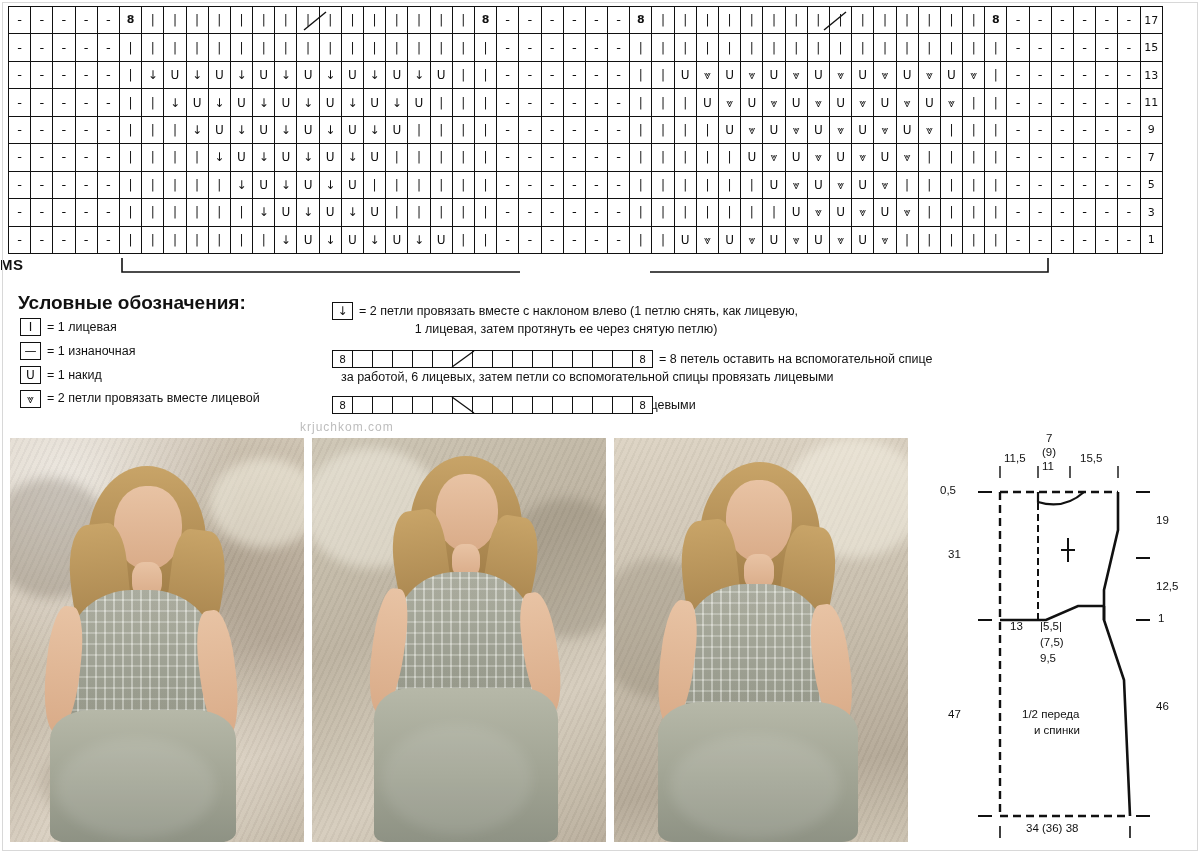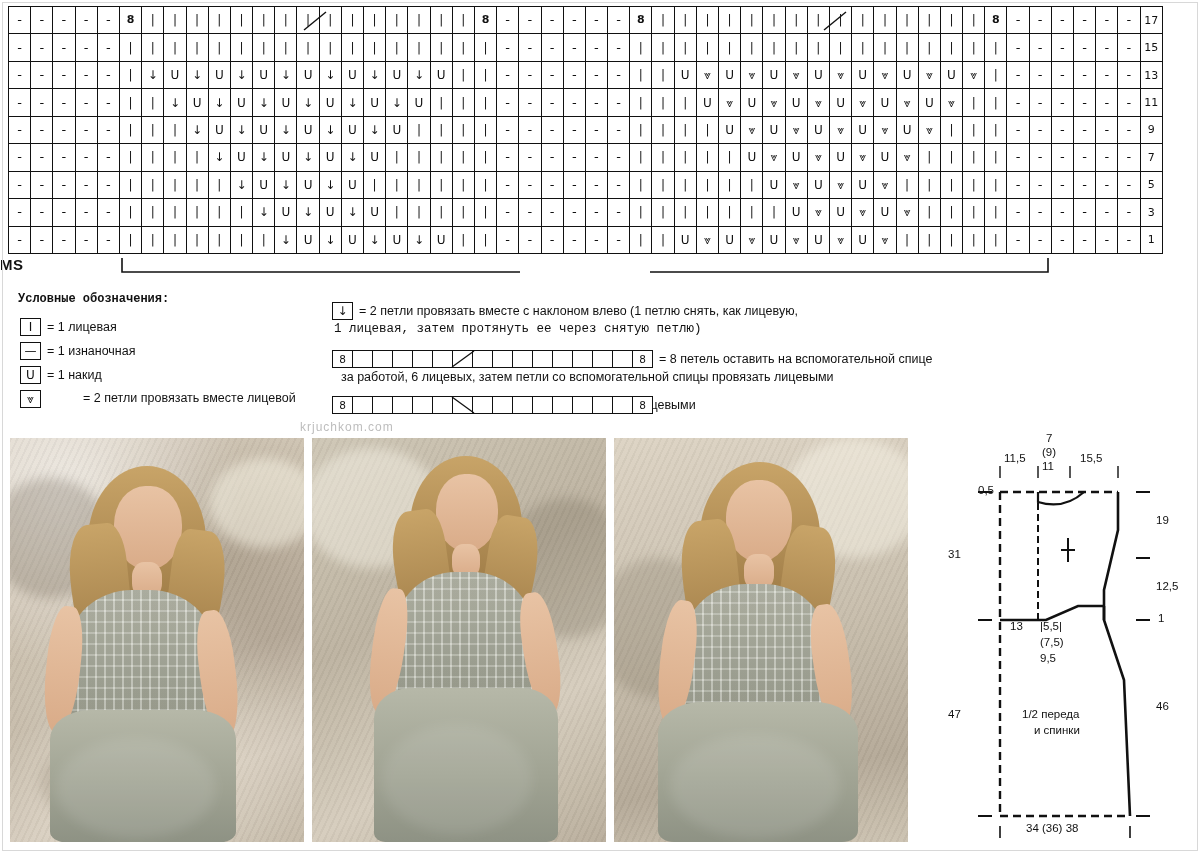--- a/index.html
+++ b/index.html
@@ -54,21 +54,21 @@
     position:absolute;left:0;right:0;top:256px;text-align:left;
     font-size:15px;font-weight:700;letter-spacing:.5px;
   }
 
   
   #legend{
     position:absolute;left:10px;top:292px;width:1180px;height:140px;
     font-size:12.5px;
   }
   #legend-title{
-    position:absolute;left:8px;top:0;font-size:12px;font-weight:700;font-family:Liberation Mono, monospace;
+    position:absolute;left:8px;top:0;font-size:19px;font-weight:700;
   }
   .legrow{position:absolute;display:flex;align-items:center;gap:6px;}
   .legbox{
     width:19px;height:16px;border:1px solid #111;display:inline-flex;
     align-items:center;justify-content:center;font-size:12px;
     font-family:"DejaVu Sans", sans-serif;background:#fff;
   }
   .legtext{font-size:12.5px;}
   table.mini{
     border-collapse:collapse;table-layout:fixed;
@@ -1566,28 +1566,28 @@
     <div class="legrow" style="left:10px;top:50px;">
       <span class="legbox">—</span>
       <span class="legtext">= 1 изнаночная</span>
     </div>
     <div class="legrow" style="left:10px;top:74px;">
       <span class="legbox">U</span>
       <span class="legtext">= 1 накид</span>
     </div>
     <div class="legrow" style="left:10px;top:98px;align-items:flex-start;">
       <span class="legbox">⩔</span>
-      <span class="legtext" style="max-width:218px;line-height:1.35;margin-left:36px;">= 2 петли провязать вместе лицевой</span>
+      <span class="legtext" style="max-width:218px;line-height:1.35;">= 2 петли провязать вместе лицевой</span>
     </div>
 
     <div class="legrow" style="left:322px;top:10px;align-items:flex-start;">
       <span class="legbox">↓</span>
-      <span style="display:block;line-height:1.45;">
+      <span style="display:block;line-height:1.45;text-align:center;">
         <span class="legtext" style="display:block;">= 2 петли провязать вместе с наклоном влево (1 петлю снять, как лицевую,</span>
-        <span class="legtext" style="display:block;margin-left:-25px;font-family:Liberation Mono, monospace;">1 лицевая, затем протянуть ее через снятую петлю)</span>
+        <span class="legtext" style="display:block;margin-left:-25px;">1 лицевая, затем протянуть ее через снятую петлю)</span>
       </span>
     </div>
 
     <div class="legrow" style="left:322px;top:58px;align-items:flex-start;">
       <span class="minioverlay">
         <table class="mini">
           <tbody>
               <tr>
             <td>8</td>
             <td></td>
@@ -1737,21 +1737,21 @@
 
       <path d="M 82 36 L 82 48 M 120 36 L 120 48 M 152 36 L 152 48 M 200 36 L 200 48" stroke="#111" stroke-width="1.4" fill="none"></path>
     </svg>
 
     <div class="slabel" style="left:128px;top:2px;">7</div>
     <div class="slabel" style="left:86px;top:22px;">11,5</div>
     <div class="slabel" style="left:124px;top:16px;">(9)</div>
     <div class="slabel" style="left:124px;top:30px;">11</div>
     <div class="slabel" style="left:162px;top:22px;">15,5</div>
 
-    <div class="slabel" style="left:22px;top:54px;margin-left:38px;">0,5</div>
+    <div class="slabel" style="left:22px;top:54px;">0,5</div>
     <div class="slabel" style="left:30px;top:118px;">31</div>
     <div class="slabel" style="left:30px;top:278px;">47</div>
 
     <div class="slabel" style="left:238px;top:84px;">19</div>
     <div class="slabel" style="left:238px;top:150px;">12,5</div>
     <div class="slabel" style="left:240px;top:182px;">1</div>
     <div class="slabel" style="left:238px;top:270px;">46</div>
 
     <div class="slabel" style="left:92px;top:190px;">13</div>
     <div class="slabel" style="left:122px;top:190px;">|5,5|</div>

